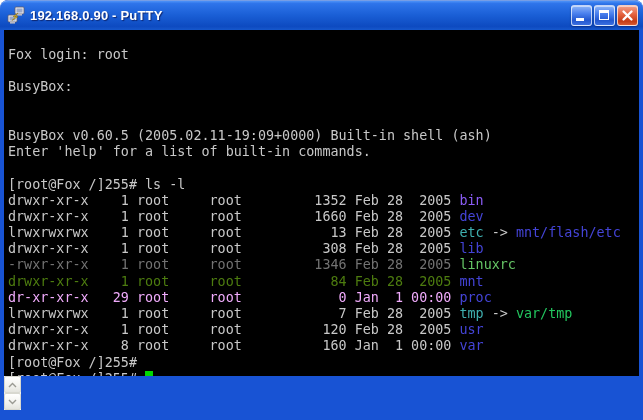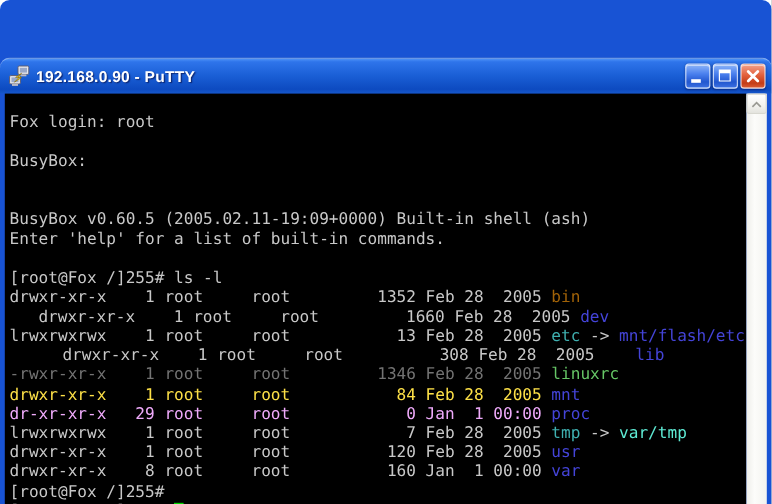--- a/index.html
+++ b/index.html
@@ -13,21 +13,20 @@
     font-family:"Liberation Sans", sans-serif;
   }
   
   .titlebar{
     height:30px;
     display:flex;align-items:center;
     padding:0 5px 0 6px;
     background:linear-gradient(180deg,#2058c8 0%,#478cf5 5%,#2e74ea 12%,#1a5fd6 50%,#0d4ac0 88%,#1658cc 100%);
     border-radius:8px 8px 0 0;
     box-shadow:inset 0 1px 0 rgba(255,255,255,.35);
-    margin-top:48px;
   }
   .app-icon{width:20px;height:20px;display:inline-flex;align-items:center;justify-content:center;margin-right:4px;}
   .title{
     flex:1;
     color:#ffffff;font-size:13px;font-weight:bold;
     text-shadow:1px 1px 1px rgba(10,20,80,.75);
     white-space:nowrap;overflow:hidden;
     letter-spacing:.2px;
   }
   .tb-buttons{display:flex;gap:2px;}
@@ -39,20 +38,21 @@
   .tb-btn.minmax{background:linear-gradient(180deg,#8db4f8 0%,#4a80ee 40%,#2257cf 75%,#3b6fe0 100%);}
   .tb-btn.close{background:linear-gradient(180deg,#f2a08a 0%,#e3613d 45%,#c43c16 80%,#d85a32 100%);}
   .glyph-min{position:absolute;left:4px;bottom:4px;width:8px;height:3px;background:#fff;}
   .glyph-max{position:absolute;left:4px;top:4px;width:10px;height:10px;border:1px solid #fff;border-top:3px solid #fff;}
   .glyph-x{position:absolute;left:3px;top:3px;}
   
   .body-row{
     display:flex;
     height:385px;
     padding:0 4px 5px 4px;
+    flex-direction:column;
   }
   .terminal{
     flex:1;
     background:#000000;
     padding:17px 0 0 4px;
     overflow:hidden;
     cursor:text;
   }
   .t-line{
     white-space:pre;
@@ -112,28 +112,28 @@
     <div class="terminal" id="term">
         <div class="t-line"><span style="color: rgb(200, 200, 200);">Fox login: root</span></div>
         <div class="t-line"></div>
         <div class="t-line"><span style="color: rgb(200, 200, 200);">BusyBox:</span></div>
         <div class="t-line"></div>
         <div class="t-line"></div>
         <div class="t-line"><span style="color: rgb(200, 200, 200);">BusyBox v0.60.5 (2005.02.11-19:09+0000) Built-in shell (ash)</span></div>
         <div class="t-line"><span style="color: rgb(200, 200, 200);">Enter 'help' for a list of built-in commands.</span></div>
         <div class="t-line"></div>
         <div class="t-line"><span style="color: rgb(200, 200, 200);">[root@Fox /]255# ls -l</span></div>
-        <div class="t-line"><span style="color: rgb(200, 200, 200);">drwxr-xr-x    1 root     root         1352 Feb 28  2005 </span><span style="color: #a16207;">bin</span></div>
-        <div class="t-line"><span style="color: rgb(200, 200, 200); margin-left: 24px;">drwxr-xr-x    1 root     root         1660 Feb 28  2005 </span><span style="color: rgb(68, 68, 216);">dev</span></div>
+        <div class="t-line"><span style="color: rgb(200, 200, 200);">drwxr-xr-x    1 root     root         1352 Feb 28  2005 </span><span style="color: #8b5cf6;">bin</span></div>
+        <div class="t-line"><span style="color: rgb(200, 200, 200);">drwxr-xr-x    1 root     root         1660 Feb 28  2005 </span><span style="color: rgb(68, 68, 216);">dev</span></div>
         <div class="t-line"><span style="color: rgb(200, 200, 200);">lrwxrwxrwx    1 root     root           13 Feb 28  2005 </span><span style="color: rgb(63, 176, 176);">etc</span><span style="color: rgb(200, 200, 200);"> -&gt; </span><span style="color: rgb(68, 68, 216);">mnt/flash/etc</span></div>
-        <div class="t-line"><span style="color: rgb(200, 200, 200); margin-left: 44px;">drwxr-xr-x    1 root     root          308 Feb 28  2005 </span><span style="color: rgb(68, 68, 216); margin-left: 26px;">lib</span></div>
+        <div class="t-line"><span style="color: rgb(200, 200, 200);">drwxr-xr-x    1 root     root          308 Feb 28  2005 </span><span style="color: rgb(68, 68, 216);">lib</span></div>
         <div class="t-line"><span style="color: #737373;">-rwxr-xr-x    1 root     root         1346 Feb 28  2005 </span><span style="color: rgb(102, 198, 102);">linuxrc</span></div>
-        <div class="t-line"><span style="color: #fde047; margin-top: 17px;">drwxr-xr-x    1 root     root           84 Feb 28  2005 </span><span style="color: rgb(68, 68, 216);">mnt</span></div>
+        <div class="t-line"><span style="color: #4d7c0f; margin-top: 17px;">drwxr-xr-x    1 root     root           84 Feb 28  2005 </span><span style="color: rgb(68, 68, 216);">mnt</span></div>
         <div class="t-line"><span style="color: #f0abfc; text-align: center;">dr-xr-xr-x   29 root     root            0 Jan  1 00:00 </span><span style="color: rgb(68, 68, 216);">proc</span></div>
-        <div class="t-line"><span style="color: rgb(200, 200, 200);">lrwxrwxrwx    1 root     root            7 Feb 28  2005 </span><span style="color: rgb(63, 176, 176);">tmp</span><span style="color: rgb(200, 200, 200);"> -&gt; </span><span style="color: #5eead4;">var/tmp</span></div>
+        <div class="t-line"><span style="color: rgb(200, 200, 200);">lrwxrwxrwx    1 root     root            7 Feb 28  2005 </span><span style="color: rgb(63, 176, 176);">tmp</span><span style="color: rgb(200, 200, 200);"> -&gt; </span><span style="color: #22c55e;">var/tmp</span></div>
         <div class="t-line"><span style="color: rgb(200, 200, 200);">drwxr-xr-x    1 root     root          120 Feb 28  2005 </span><span style="color: rgb(68, 68, 216);">usr</span></div>
         <div class="t-line"><span style="color: rgb(200, 200, 200);">drwxr-xr-x    8 root     root          160 Jan  1 00:00 </span><span style="color: rgb(68, 68, 216);">var</span></div>
         <div class="t-line"><span style="color: rgb(200, 200, 200);">[root@Fox /]255#</span></div>
         <div class="t-line"><span style="color: rgb(200, 200, 200);">[root@Fox /]255# </span><span style="color: rgb(0, 216, 0); background: rgb(0, 216, 0);"> </span></div>
       </div>
     <div class="scrollbar">
       <div class="sb-btn">
         <svg width="9" height="6" viewBox="0 0 9 6">
           <path d="M1 5 L4.5 1.5 L8 5" fill="none" stroke="#9a9a93" stroke-width="1.4"></path>
         </svg>

